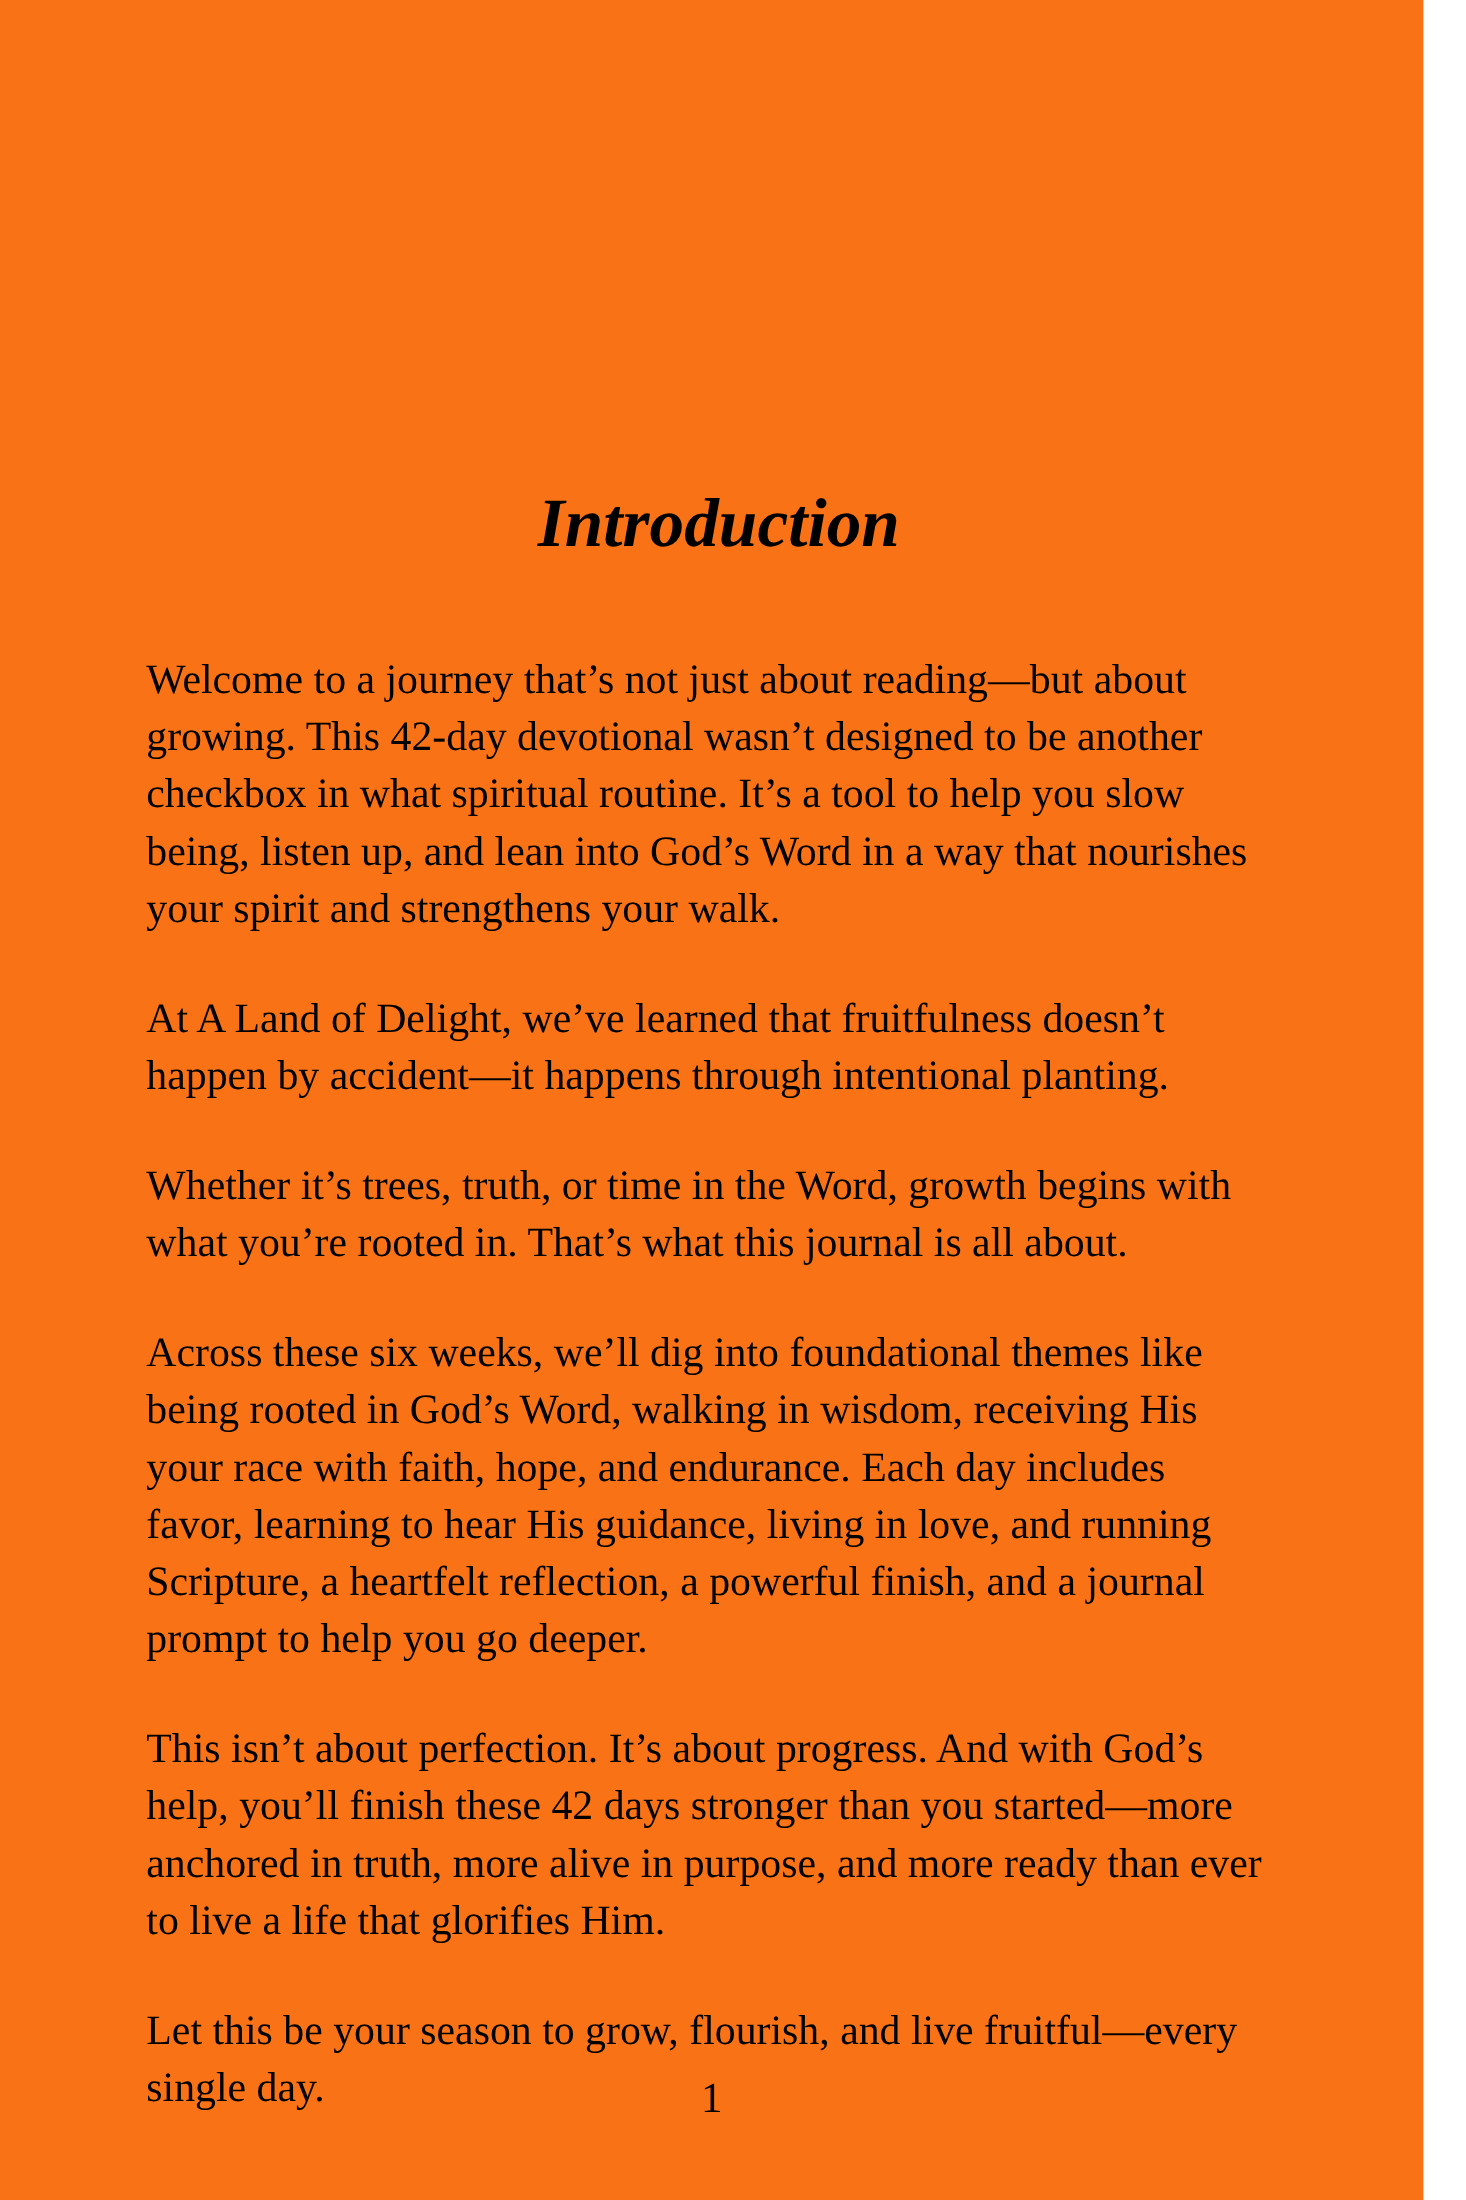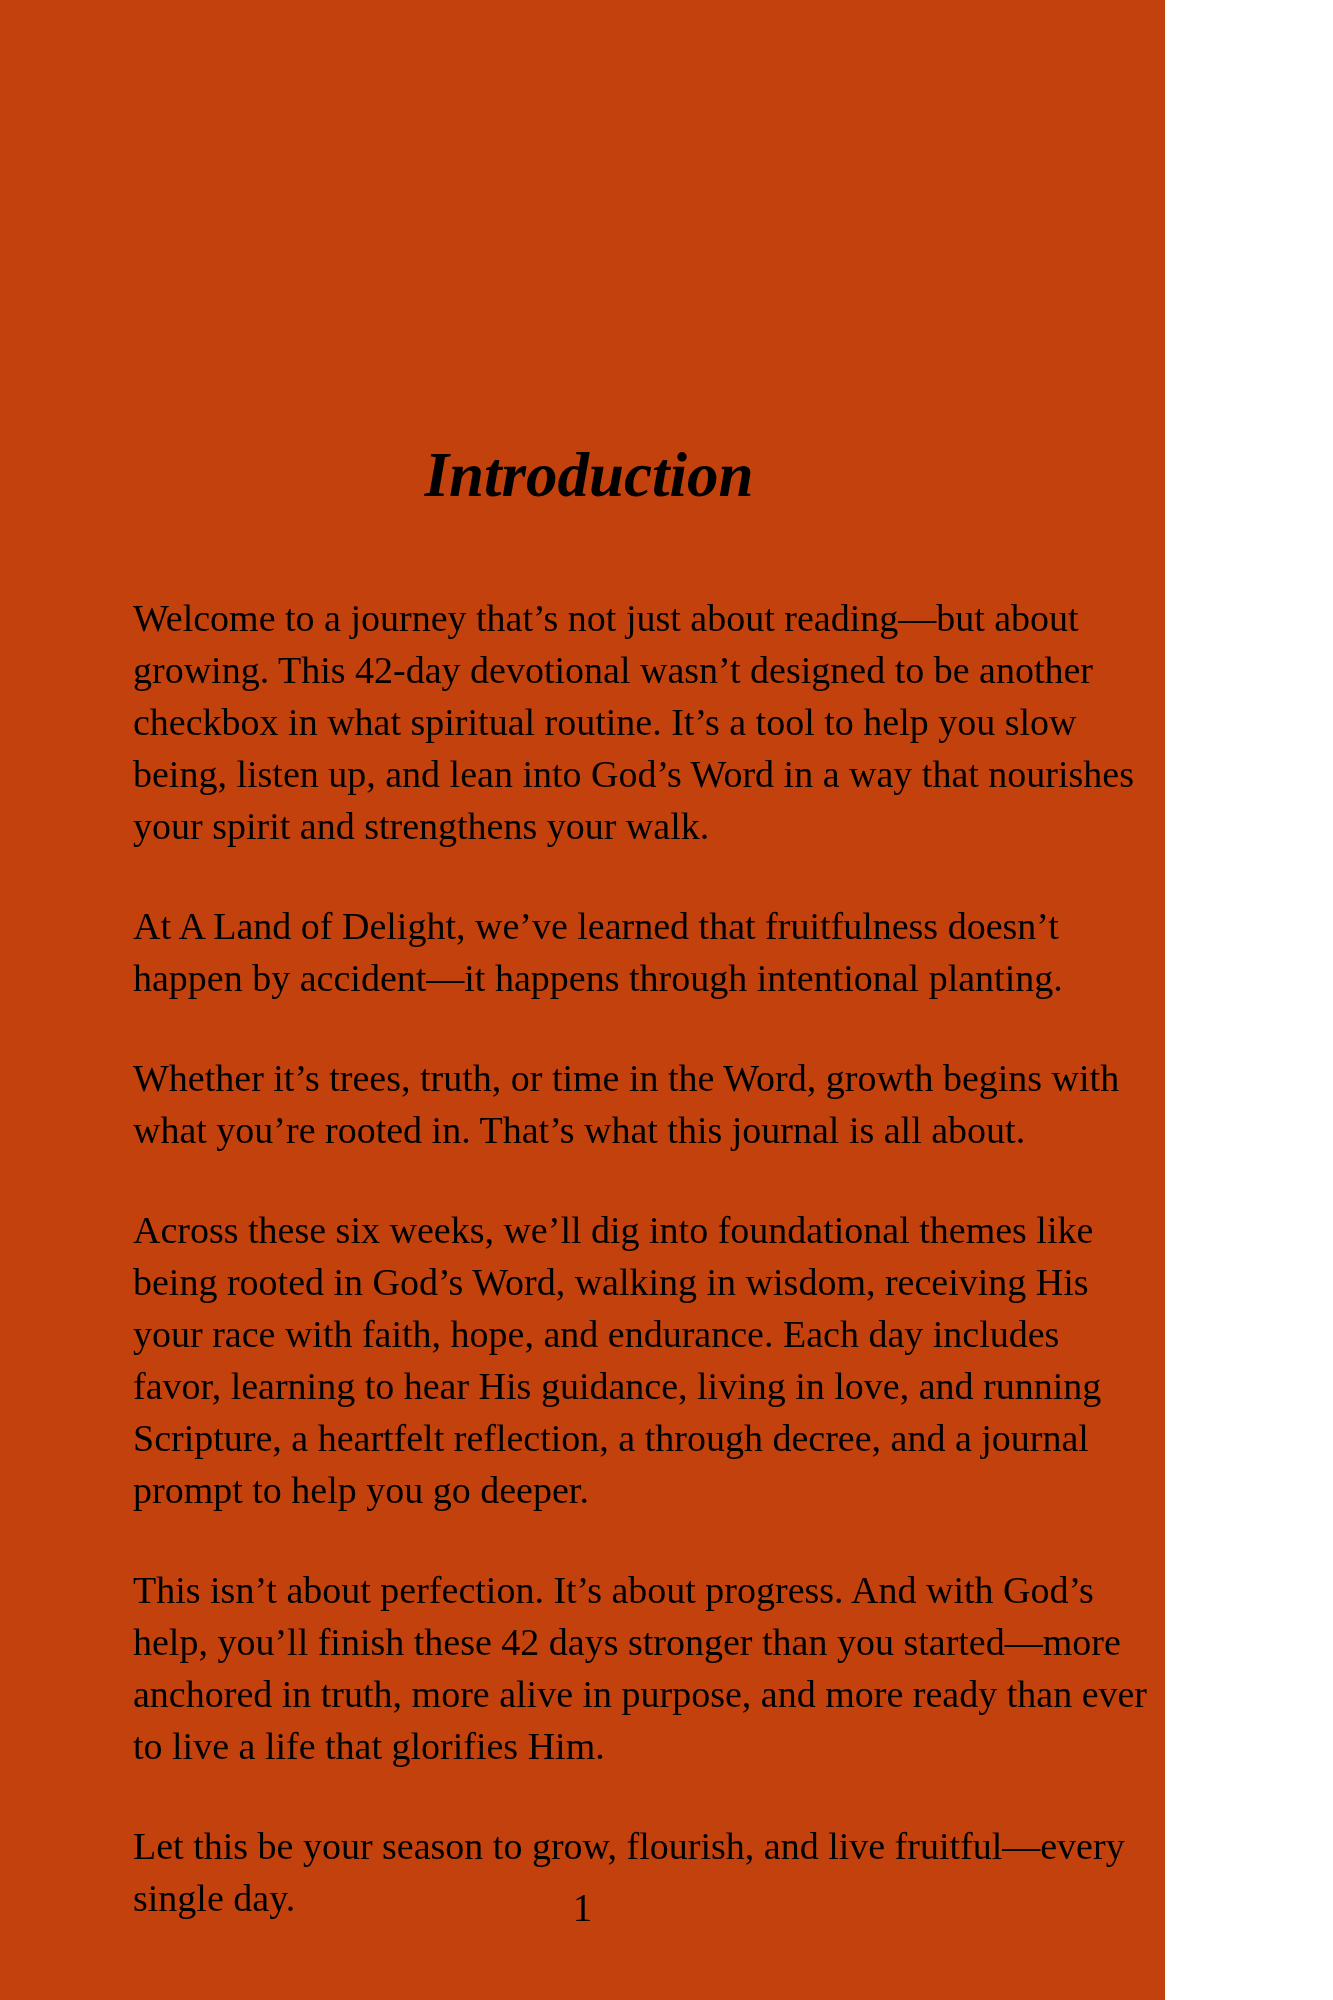--- a/index.html
+++ b/index.html
@@ -2,23 +2,23 @@
 <html><head>
 <meta charset="utf-8">
 <style>
   html, body {
     margin: 0;
     padding: 0;
     background: #ffffff;
   }
   .page {
     position: relative;
-    width: 1165px;
+    width: 1294px;
     height: 2000px;
-    background: #c2410c;
+    background: #f97316;
     color: #000000;
     font-family: "Liberation Serif", "DejaVu Serif", serif;
     overflow: hidden;
   }
   .content {
     padding-left: 133px;
     padding-right: 120px;
   }
   .doc-title {
     margin: 0;
@@ -73,21 +73,21 @@
         <span class="line" style="display: block;">happen by accident—it happens through intentional planting.</span>
         <span class="line" style="display: block; margin-top: 48px;">Whether it’s trees, truth, or time in the Word, growth begins with</span>
         <span class="line" style="display: block;">what you’re rooted in. That’s what this journal is all about.</span>
       </p>
 
       <p class="para">
         <span class="line" style="display: block;">Across these six weeks, we’ll dig into foundational themes like</span>
         <span class="line" style="display: block;">being rooted in God’s Word, walking in wisdom, receiving His</span>
         <span class="line" style="display: block;">your race with faith, hope, and endurance. Each day includes</span>
         <span class="line" style="display: block;">favor, learning to hear His guidance, living in love, and running</span>
-        <span class="line" style="display: block;">Scripture, a heartfelt reflection, a through decree, and a journal</span>
+        <span class="line" style="display: block;">Scripture, a heartfelt reflection, a powerful finish, and a journal</span>
         <span class="line" style="display: block;">prompt to help you go deeper.</span>
       </p>
 
       <p class="para">
         <span class="line" style="display: block;">This isn’t about perfection. It’s about progress. And with God’s</span>
         <span class="line" style="display: block;">help, you’ll finish these 42 days stronger than you started—more</span>
         <span class="line" style="display: block;">anchored in truth, more alive in purpose, and more ready than ever</span>
         <span class="line" style="display: block;">to live a life that glorifies Him.</span>
       </p>
 

